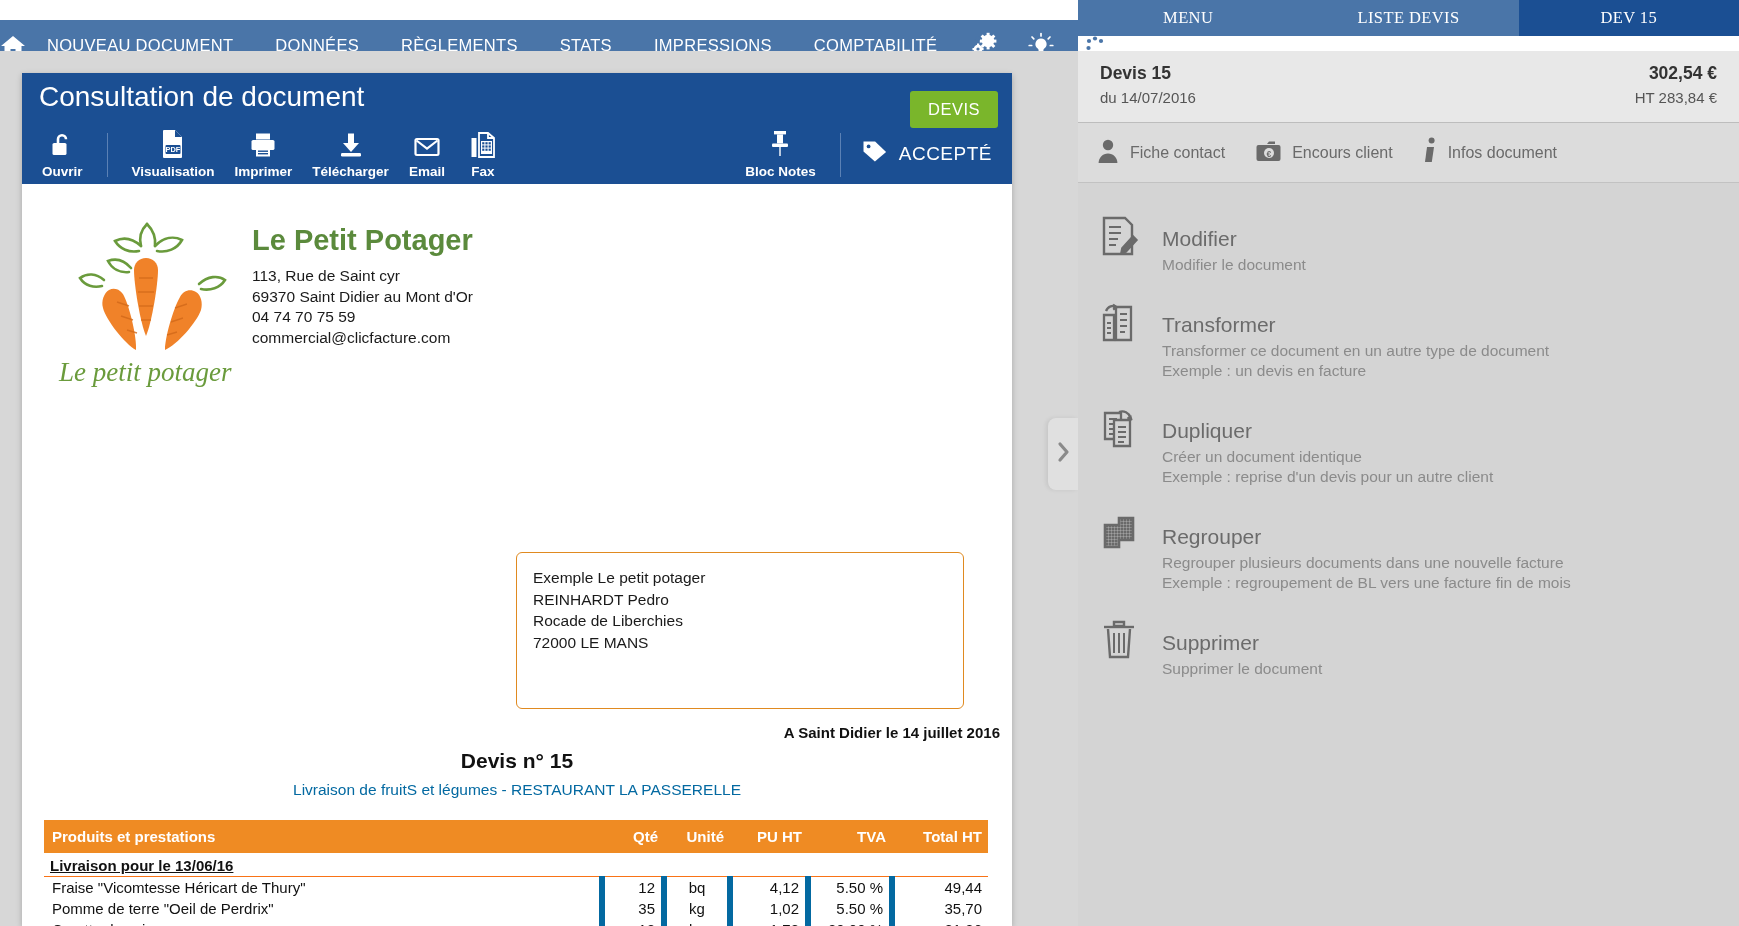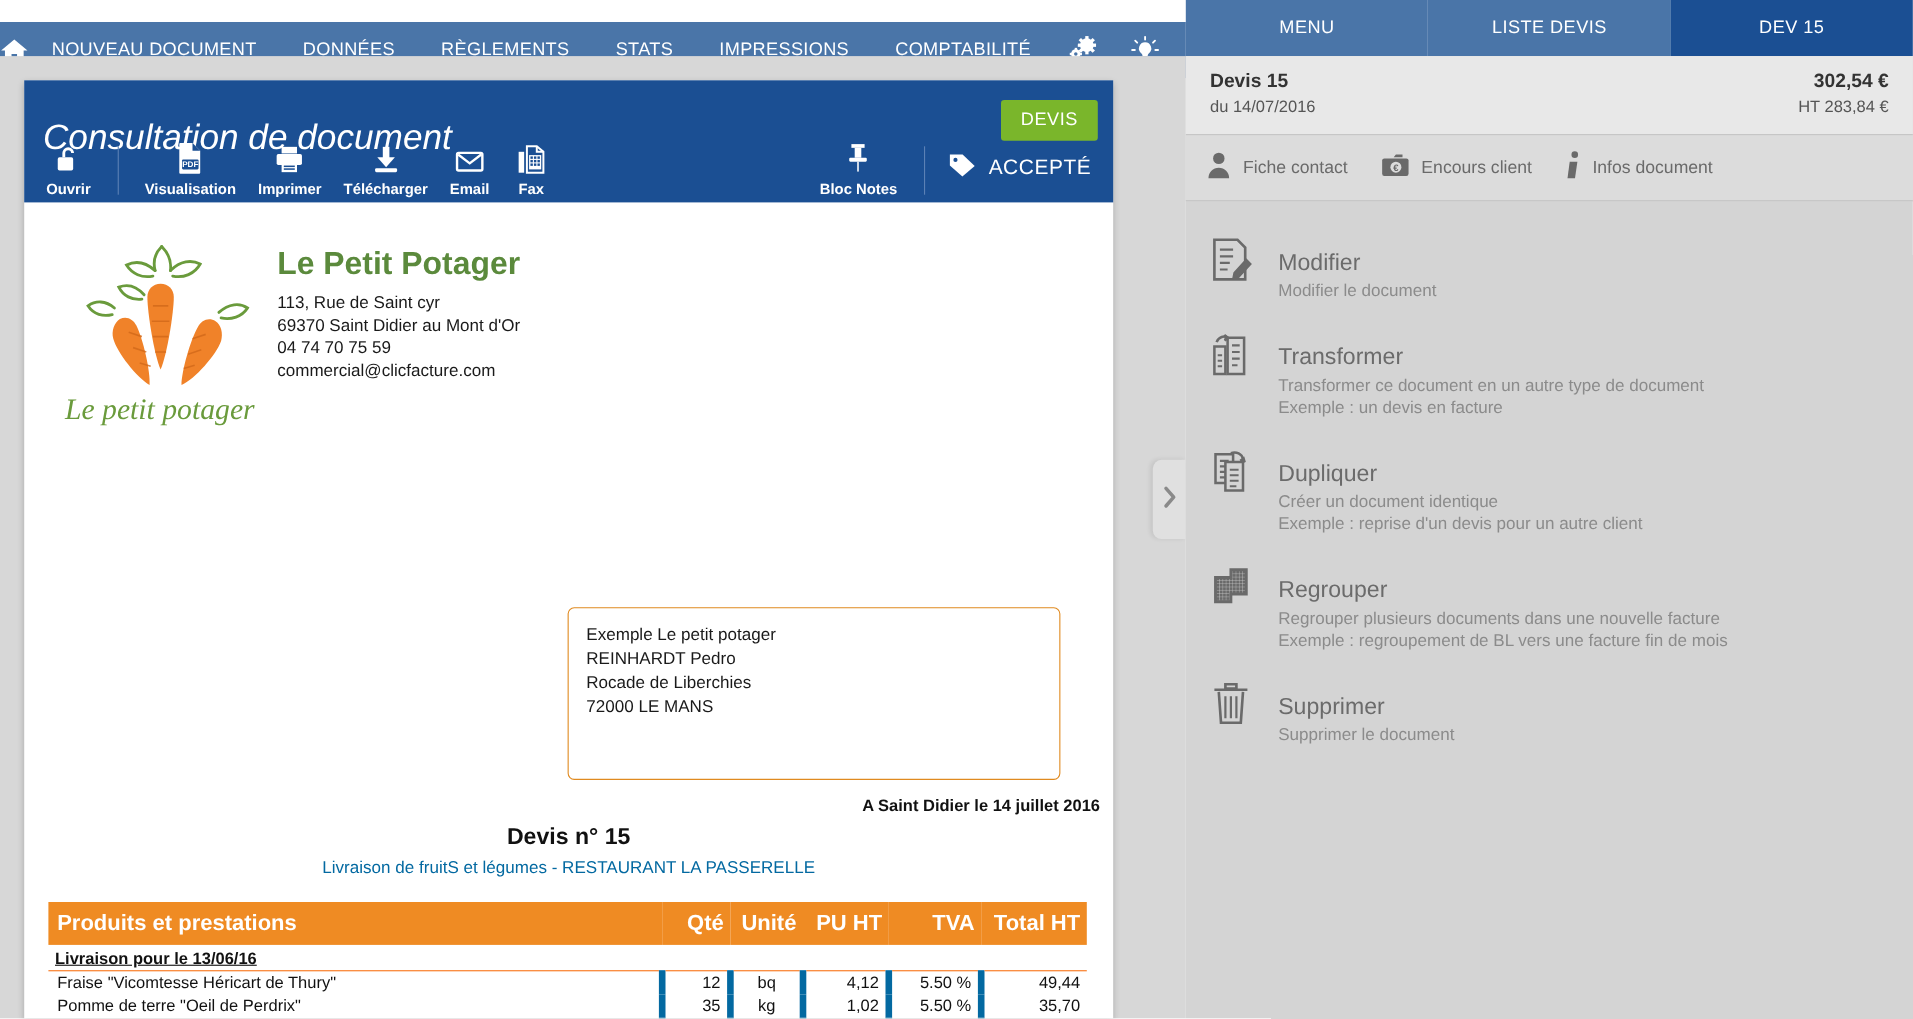--- a/index.html
+++ b/index.html
@@ -22,22 +22,23 @@
   .home-icon svg { display: block; }
   .nav-item {
     color: #ffffff; font-size: 16.5px; letter-spacing: .3px;
     padding: 0 21px; height: 51px; display: flex; align-items: center;
     white-space: nowrap; cursor: pointer;
   }
   .nav-icon { padding: 0 13px; height: 51px; display: flex; align-items: center; cursor: pointer; }
 
   
   #righttabs {
-    position: absolute; top: 0; left: 1078px; width: 661px; height: 51px;
+    position: absolute; top: 0; left: 1078px; width: 661px; height: 36px;
     display: flex;
+    font-family: Liberation Serif, serif;
   }
   .rtab {
     flex: 1; display: flex; align-items: center; justify-content: center;
     color: #ffffff; font-size: 16.5px; letter-spacing: .4px;
     background: #4a75a8; cursor: pointer;
   }
   .rtab.active { background: #1b4f93; }
 
   
   #rightpanel {
@@ -79,21 +80,21 @@
   #leftarea {
     position: absolute; top: 51px; left: 0; width: 1078px; height: 875px;
     background: #d7d7d7;
   }
   #doccard {
     position: absolute; left: 22px; top: 22px; width: 990px; height: 853px;
     background: #ffffff; box-shadow: 0 2px 6px rgba(0,0,0,.22);
   }
   #doc-header { background: #1b4f93; height: 111px; position: relative; }
   #doc-title {
-    color: #ffffff; font-size: 32px; padding: 33px 0 0 17px; font-weight: normal; font-style: italic;
+    color: #ffffff; font-size: 28px; padding: 8px 0 0 17px; font-weight: normal;
   }
   #devis-badge {
     position: absolute; right: 14px; top: 18px;
     background: #7ab62b; color: #ffffff; font-size: 16.5px; letter-spacing: .5px;
     padding: 9px 18px; border-radius: 3px; cursor: pointer;
   }
   #doc-toolbar {
     position: absolute; left: 0; right: 0; bottom: 0; height: 62px;
     display: flex; align-items: flex-end; padding: 0 10px 5px 10px;
   }
@@ -138,21 +139,21 @@
   #doc-sub {
     position: absolute; left: 0; right: 0; top: 597px; text-align: center;
     font-size: 15.5px; color: #0369a1;
   }
 
   #items-table {
     position: absolute; left: 22px; top: 636px; width: 944px;
     border-collapse: collapse; font-size: 15px; color: #111;
   }
   #items-table thead th {
-    background: #ef8b23; color: #ffffff; font-weight: bold; font-size: 20px;
+    background: #ef8b23; color: #ffffff; font-weight: bold; font-size: 15px;
     padding: 8px 6px; text-align: right; white-space: nowrap;
   }
   #items-table thead th.first { text-align: left; padding-left: 8px; }
   #items-table td { padding: 2px 6px; border-left: 6px solid #0369a1; }
   #items-table td.name { border-left: none; text-align: left; padding-left: 8px; }
   #items-table td.num { text-align: right; }
   #items-table td.ctr { text-align: center; }
   #items-table tr.grouprow td {
     font-weight: bold; text-decoration: underline; border-left: none;
     padding-top: 4px; padding-bottom: 2px;

